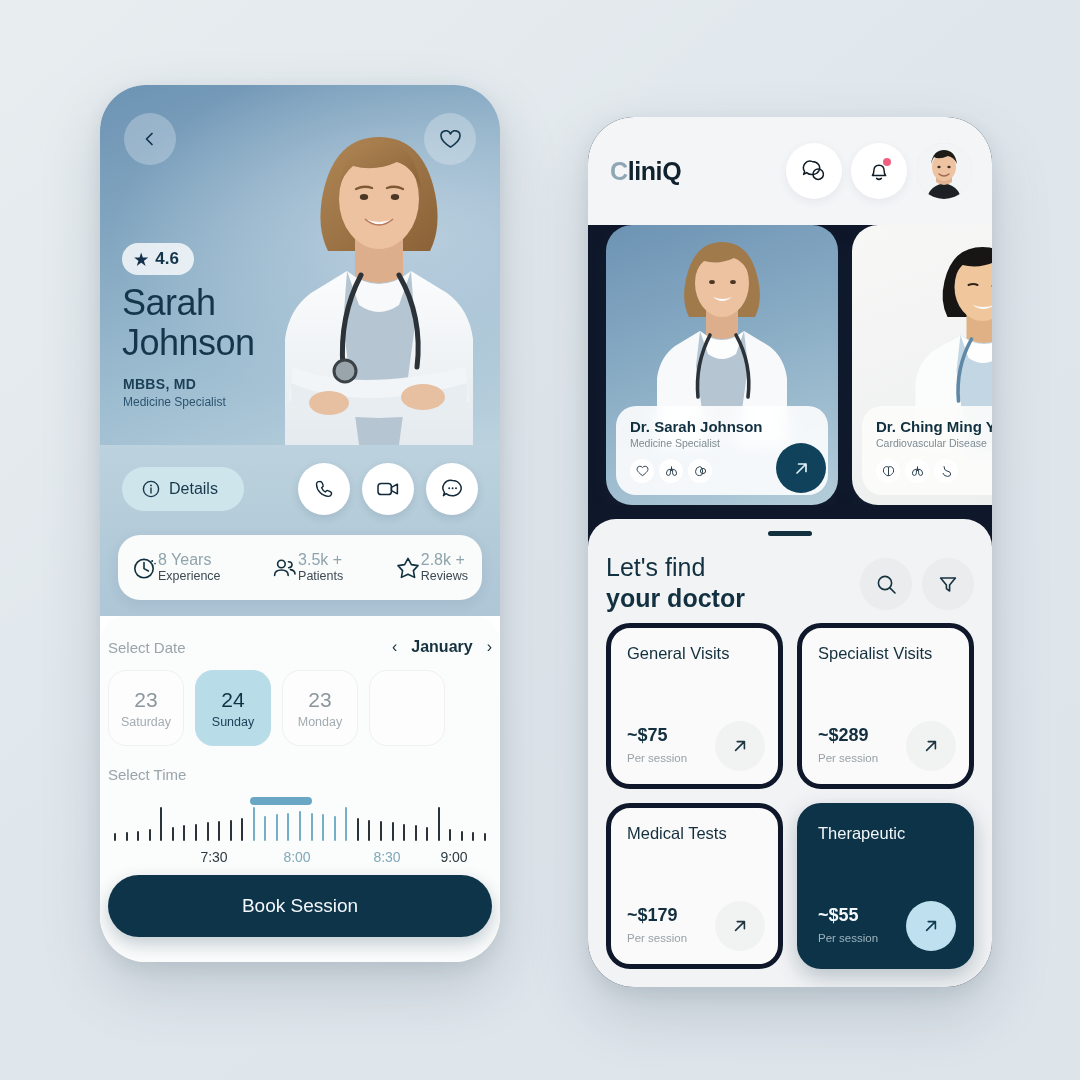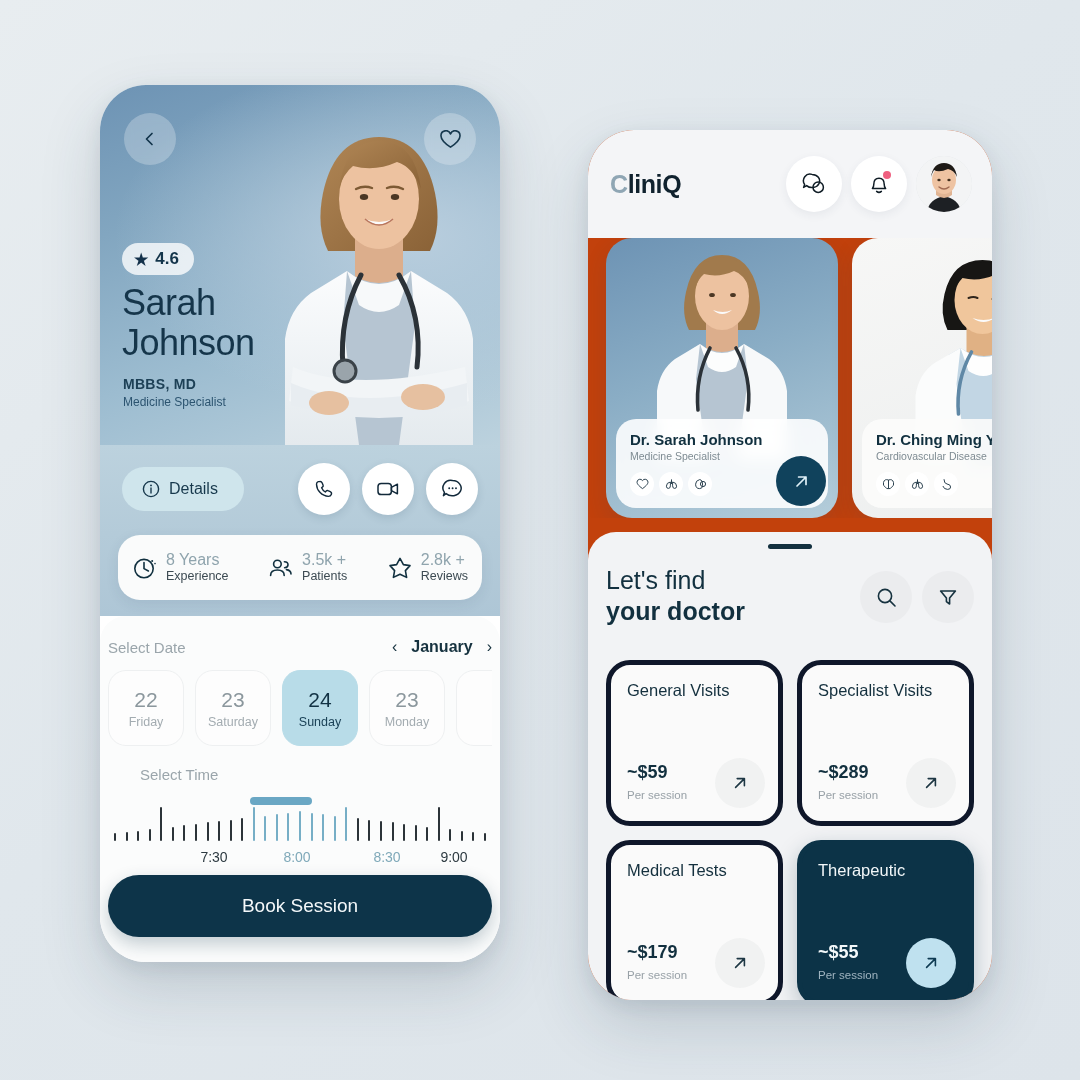--- a/index.html
+++ b/index.html
@@ -15,22 +15,22 @@
 
   
   .phone {
     position: absolute;
     background: #ffffff;
     border-radius: 46px;
     overflow: hidden;
     box-shadow: 0 26px 60px rgba(35,60,80,0.17), 0 6px 18px rgba(35,60,80,0.09);
   }
   #phone-left  { left: 100px; top: 85px;  width: 400px; height: 877px; }
-  #phone-right { left: 588px; top: 130px; width: 404px; height: 870px;
-                 background: #c2410c; }
+  #phone-right { left: 588px; top: 117px; width: 404px; height: 870px;
+                 background: #0f172a; }
 
   
   .hero {
     position: relative;
     height: 360px;
     background:
       radial-gradient(ellipse 120% 80% at 78% 42%, #b9cede 0%, rgba(185,206,222,0) 62%),
       linear-gradient(160deg, #6d93b4 0%, #82a6c0 30%, #9cbcd0 62%, #bcd2de 100%);
   }
   .hero-photo {
@@ -107,21 +107,21 @@
     background: linear-gradient(180deg, #b4cbd9 0%, #aec6d6 100%);
     padding: 2px 18px 16px;
   }
   .stats-card {
     background: #fafbfb;
     border-radius: 22px;
     padding: 16px 14px;
     display: flex; justify-content: space-between;
     box-shadow: 0 4px 14px rgba(30,60,85,0.09);
   }
-  .stat { display: flex; align-items: center; gap: 8px; }
+  .stat { display: flex; align-items: center; }
   .stat-ico { color: #11303f; flex: 0 0 auto; }
   .stat-num { font-size: 16px; color: #8fa4ad; font-weight: 400; line-height: 1.15; }
   .stat-lbl { font-size: 12.5px; color: #3c4a52; line-height: 1.2; }
 
   
   .booking {
     background: #fbfcfc;
     border-radius: 26px 26px 0 0;
     padding: 22px 8px 16px;
     height: 355px;
@@ -150,21 +150,21 @@
     align-items: center; justify-content: center; gap: 3px;
   }
   .date-card .dnum { font-size: 21px; color: #8b979d; }
   .date-card .ddow { font-size: 12.5px; color: #a3acb1; }
   .date-card.active {
     background: #b8dce8; border-color: #b8dce8;
   }
   .date-card.active .dnum { color: #123244; font-weight: 500; }
   .date-card.active .ddow { color: #1b4257; }
 
-  .time-title { font-size: 15px; color: #9aa5ab; margin-bottom: 8px; margin-left: 32px; }
+  .time-title { font-size: 15px; color: #9aa5ab; margin-bottom: 8px; }
 
   .slider { position: relative; height: 78px; margin-bottom: 2px; }
   .ticks {
     position: absolute; left: 6px; right: 6px; bottom: 28px;
     height: 40px;
     display: flex; align-items: flex-end; justify-content: space-between;
   }
   .tick { width: 2px; background: #2b3338; border-radius: 1px; }
   .tick.lit { background: #76aec6; }
   .sel-bar {
@@ -281,21 +281,21 @@
     border-radius: 28px 28px 0 0;
     padding: 12px 18px 18px;
     height: 488px;
     position: relative;
   }
   .grabber {
     width: 44px; height: 5px; border-radius: 3px;
     background: #13303f;
     margin: 0 auto 16px;
   }
-  .sheet-head { display: flex; align-items: flex-start; margin-bottom: 34px; }
+  .sheet-head { display: flex; align-items: flex-start; margin-bottom: 10px; }
   .sheet-title {
     font-size: 25px; line-height: 1.22; color: #12303f;
   }
   .sheet-title .b { font-weight: 700; display: block; }
   .sheet-tools { margin-left: auto; display: flex; gap: 10px; padding-top: 6px; }
   .tool {
     width: 52px; height: 52px; border-radius: 50%;
     background: #ebecee;
     display: flex; align-items: center; justify-content: center;
     color: #16323f;
@@ -493,24 +493,20 @@
     <div class="sel-head">
       <span class="sel-title">Select Date</span>
       <div class="month-nav">
         <span class="arw">‹</span>
         <span class="month-name">January</span>
         <span class="arw">›</span>
       </div>
     </div>
 
     <div class="date-strip">
-      <div class="date-card">
-        <span class="dnum">22</span>
-        <span class="ddow">Friday</span>
-      </div>
       <div class="date-card">
         <span class="dnum">23</span>
         <span class="ddow">Saturday</span>
       </div>
       <div class="date-card active">
         <span class="dnum">24</span>
         <span class="ddow">Sunday</span>
       </div>
       <div class="date-card">
         <span class="dnum">23</span>
@@ -720,21 +716,21 @@
             <path d="M2.6 4 H17.4 L11.6 11 V17 L8.4 14.6 V11 Z" stroke="#16323f" stroke-width="1.6" fill="none" stroke-linejoin="round"></path>
           </svg>
         </div>
       </div>
     </div>
 
     <div class="svc-grid">
 
       <div class="svc-card">
         <div class="svc-name">General Visits</div>
-        <div class="svc-price">~$59</div>
+        <div class="svc-price">~$75</div>
         <div class="svc-per">Per session</div>
         <div class="svc-go">
           <svg width="18" height="18" viewBox="0 0 18 18">
             <path d="M4.6 13.4 L13.4 4.6 M6.2 4.6 H13.4 V11.8" stroke="#1d3643" stroke-width="1.6" fill="none" stroke-linecap="round" stroke-linejoin="round"></path>
           </svg>
         </div>
       </div>
 
       <div class="svc-card">
         <div class="svc-name">Specialist Visits</div>

